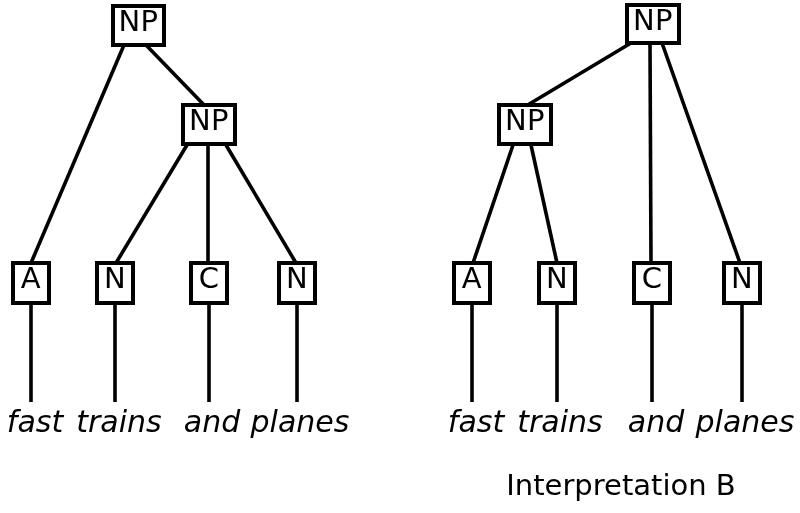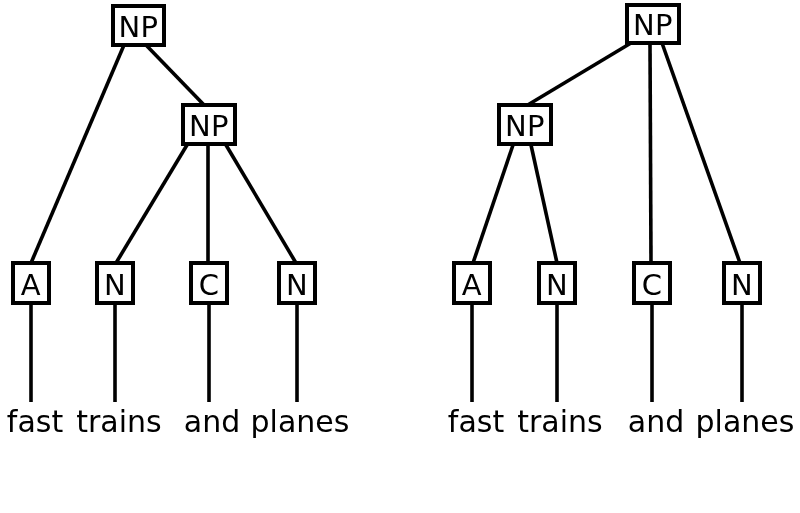--- a/index.html
+++ b/index.html
@@ -27,31 +27,32 @@
     stroke: #000000;
     stroke-width: 3.6;
     stroke-linecap: butt;
   }
   .node {
     position: absolute;
     box-sizing: border-box;
     border: 4px solid #000000;
     background: #ffffff;
     display: flex;
-    align-items: flex-end;
+    align-items: flex-start;
     justify-content: center;
     font-size: 29px;
     line-height: 1;
     letter-spacing: 0.5px;
   }
   .node span { transform: translateY(-1px); }
   .word {
     position: absolute;
     top: 404px;
     transform: translateX(-50%);
+    font-style: italic;
     font-size: 30px;
     white-space: nowrap;
   }
   .caption {
     position: absolute;
     top: 468px;
     transform: translateX(-50%);
     font-size: 29px;
     white-space: nowrap;
   }
@@ -128,14 +129,15 @@
   </div>
   <div class="node" style="left:722px; top:261px; width:40px; height:44px">
     <span>N</span>
   </div>
 
   <span class="word" style="left:476px">fast</span>
   <span class="word" style="left:560px">trains</span>
   <span class="word" style="left:656px">and</span>
   <span class="word" style="left:745px">planes</span>
 
+  <span class="caption" style="left:621px">Interpretation B</span>
 
 </div>
 
 </body></html>

